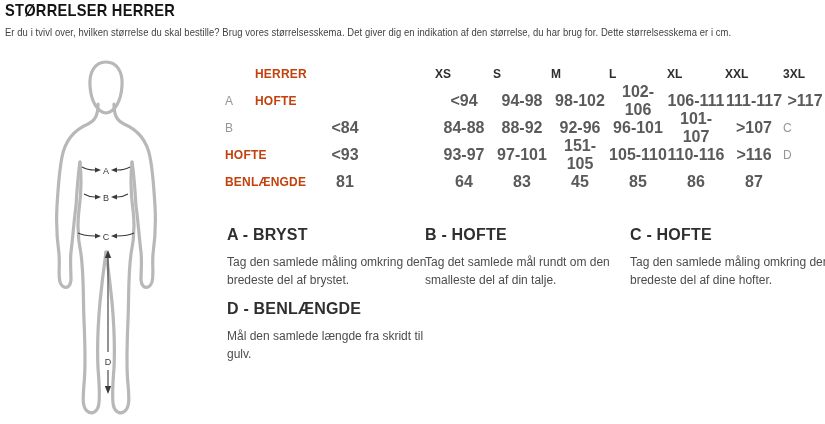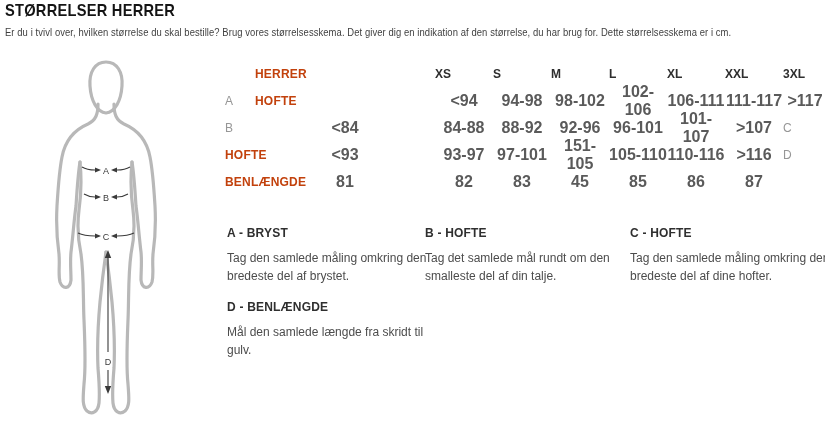--- a/index.html
+++ b/index.html
@@ -26,21 +26,21 @@
   }
   .t-letter{font-size:12px;color:#969696;}
   .t-label{font-size:12px;font-weight:700;color:#c2410c;letter-spacing:.2px;}
   .t-colhead{font-size:12px;font-weight:700;color:#2e2e2e;text-align:left;}
   .t-val{font-size:16px;color:#5a5a5a;text-align:center;font-weight:bold;}
   .exp{position:absolute;width:200px;}
   .exp-0{left:227px;top:226px;}
   .exp-1{left:425px;top:226px;}
   .exp-2{left:630px;top:226px;}
   .exp-3{left:227px;top:300px;}
-  .exp-h{font-size:12px;font-weight:700;color:#2f2f2f;letter-spacing:.2px;}
+  .exp-h{font-size:16px;font-weight:700;color:#2f2f2f;letter-spacing:.2px;}
   .exp-p{font-size:12px;color:#4c4c4c;line-height:18px;margin:9px 0 0 0;}
 </style>
 </head>
 <body>
 
 <h1 class="page-title">STØRRELSER HERRER</h1>
 <p class="page-intro">Er du i tvivl over, hvilken størrelse du skal bestille? Brug vores størrelsesskema. Det giver dig en indikation af den størrelse, du har brug for. Dette størrelsesskema er i cm.</p>
 
 <div class="figure-wrap">
   <svg width="170" height="370" viewBox="0 0 170 370">
@@ -128,21 +128,21 @@
   <div class="t-val">93-97</div>
   <div class="t-val">97-101</div>
   <div class="t-val">151-105</div>
   <div class="t-val">105-110</div>
   <div class="t-val">110-116</div>
   <div class="t-val">&gt;116</div>
 
   <div class="t-letter">D</div>
   <div class="t-label">BENLÆNGDE</div>
   <div class="t-val">81</div>
-  <div class="t-val">82</div>
+  <div class="t-val">64</div>
   <div class="t-val">83</div>
   <div class="t-val">45</div>
   <div class="t-val">85</div>
   <div class="t-val">86</div>
   <div class="t-val">87</div>
 </div>
 
 <div class="exp exp-0">
   <div class="exp-h">A - BRYST</div>
   <p class="exp-p">Tag den samlede måling omkring den bredeste del af brystet.</p>

